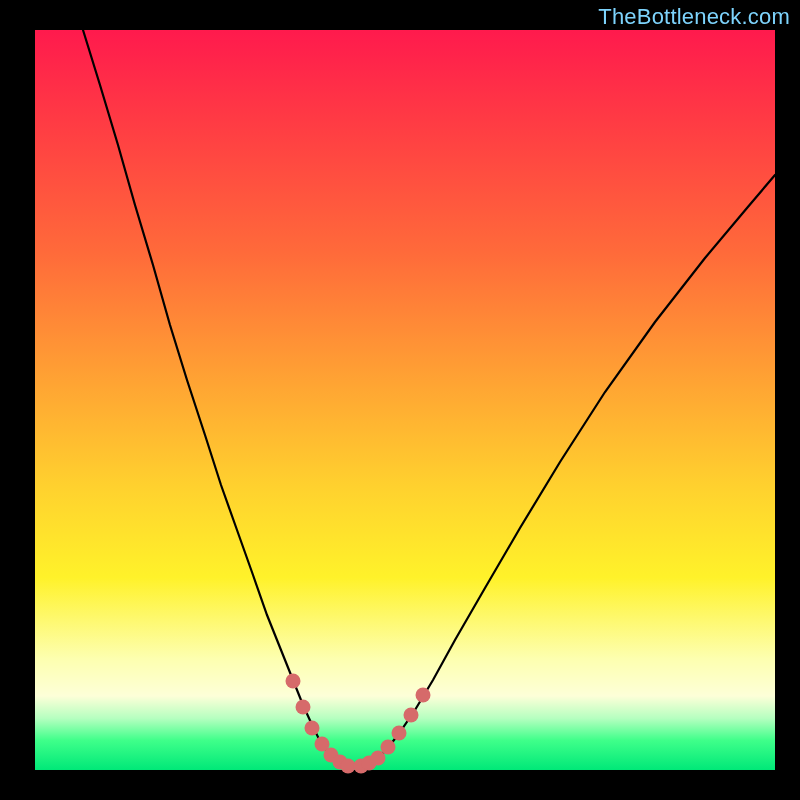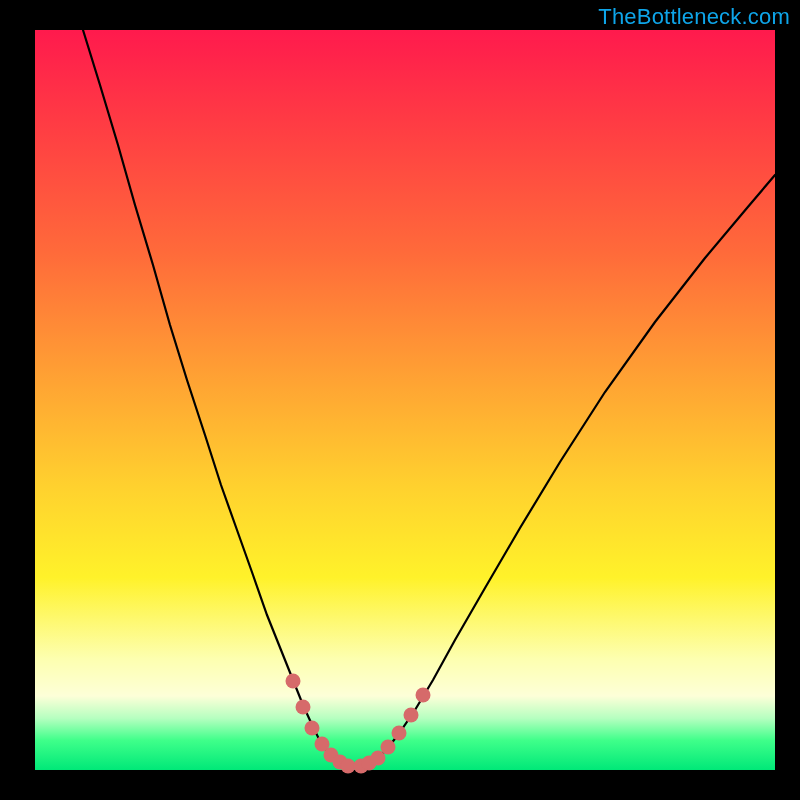--- a/index.html
+++ b/index.html
@@ -47,21 +47,21 @@
     width: 740px;
     height: 740px;
     overflow: visible;
   }
   .watermark {
     position: absolute;
     top: 4px;
     right: 10px;
     font-family: Arial, Helvetica, sans-serif;
     font-size: 22px;
-    color: #0ea5e9;
+    color: #7dd3fc;
     letter-spacing: 0.2px;
     pointer-events: none;
   }
 </style>
 </head>
 <body>
 
 <div class="frame">
   <div class="plot-area"></div>
 

